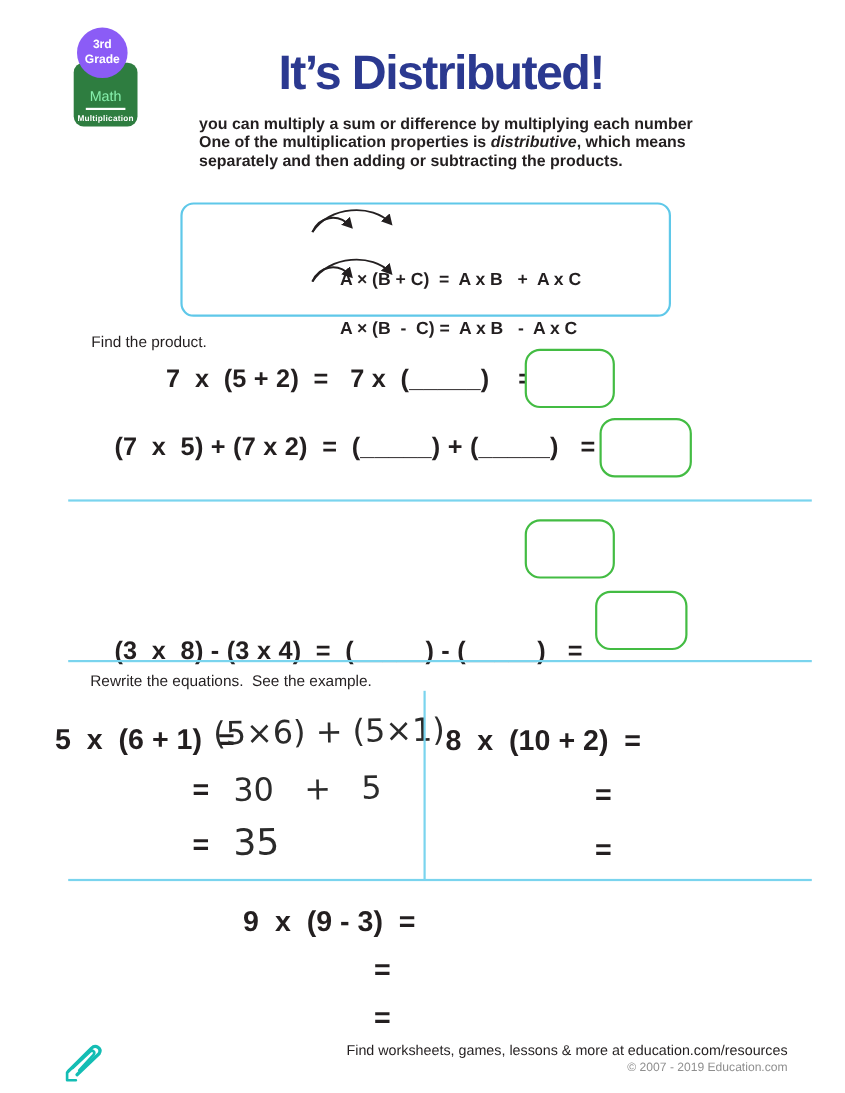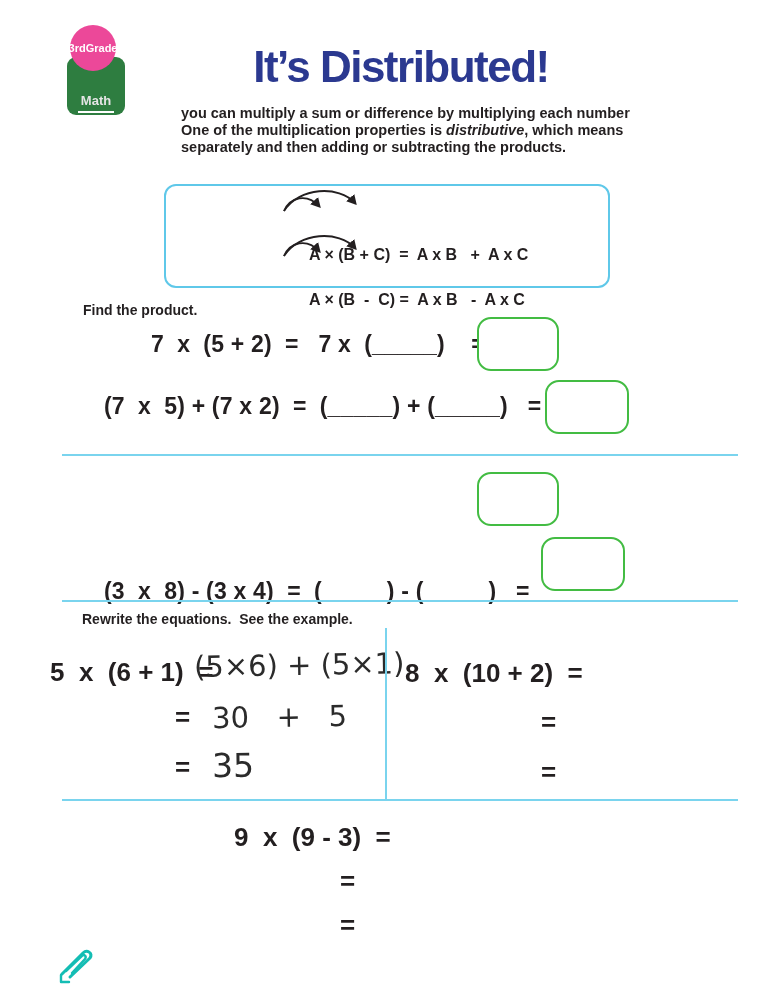--- a/index.html
+++ b/index.html
@@ -4,45 +4,45 @@
 <style>
   * { margin:0; padding:0; box-sizing:border-box; }
   html,body { background:#ffffff; }
   body { font-family:"Liberation Sans", sans-serif; color:#231F20; }
   .page { position:relative; width:768px; height:994px; margin:0 auto; background:#fff; overflow:hidden; }
 
   
   .badge-rect { position:absolute; left:67px; top:57px; width:58px; height:58px;
                 background:#2E7D40; border-radius:9px; text-align:center; z-index:1; }
   .badge-circle { position:absolute; left:70px; top:25px; width:46px; height:46px;
-                  background:#ec4899; border-radius:50%; color:#fff; font-weight:bold;
-                  font-size:11px; line-height:1.15; display:flex; flex-direction:row;
+                  background:#8b5cf6; border-radius:50%; color:#fff; font-weight:bold;
+                  font-size:11px; line-height:1.15; display:flex; flex-direction:column;
                   align-items:center; justify-content:center; z-index:2; }
-  .badge-subject { margin-top:36px; font-size:13px; font-weight:bold; color:#e5e5e5; }
+  .badge-subject { margin-top:23px; font-size:13px; font-weight:normal; color:#86efac; }
   .badge-div { width:36px; height:2px; background:#fff; margin:3px auto 3px auto; }
   .badge-topic { color:#fff; font-size:7.5px; font-weight:bold; letter-spacing:0.2px; }
 
   
   .title { position:absolute; left:34px; right:0; top:42px; text-align:center;
            font-size:44px; font-weight:bold; color:#2B3990; letter-spacing:-1.5px; }
   .intro { position:absolute; left:181px; top:105px; font-size:14.5px; font-weight:bold;
            line-height:17px; color:#231F20; }
   .intro .it { font-style:italic; }
 
   
   .formula-box { position:absolute; left:164px; top:184px; width:446px; height:104px;
                  border:2px solid #5FC8E9; border-radius:12px; background:#fff; }
   .f-row { position:absolute; font-weight:bold; font-size:16px; white-space:pre; color:#231F20; }
   .f-row1 { left:117px; top:24px; }
   .f-row2 { left:117px; top:69px; }
   .f-lhs, .f-rhs { white-space:pre;text-align:center; }
   .arrows { position:absolute; left:-6px; top:-23px; }
 
   
-  .section-label { position:absolute; font-size:14px; font-weight:bold; white-space:pre; }
+  .section-label { position:absolute; font-size:14px; font-weight:normal; white-space:pre; }
 
   
   .eq { position:absolute; font-weight:bold; font-size:23px; white-space:pre;
         color:#231F20; letter-spacing:0.2px; }
   .answer-box { position:absolute; width:82px; height:54px; border:2.5px solid #43BC43;
                 border-radius:14px; background:#fff; }
 
   .hr-blue { position:absolute; left:62px; width:676px; height:2px; background:#7AD4EE; }
   .v-blue  { position:absolute; left:385px; top:628px; width:2px; height:172px; background:#7AD4EE; }
 
@@ -139,25 +139,29 @@
   <div class="hand hand-3">35</div>
 
   <div class="v-blue"></div>
 
   <div class="printed-lg" style="left:405px; top:658px;">8  x  (10 + 2)  =</div>
   <div class="printed-lg" style="left:541px; top:707px;">=</div>
   <div class="printed-lg" style="left:541px; top:757px;">=</div>
 
   <div class="hr-blue" style="top:799px;"></div>
 
-  <div class="printed-lg" style="left:221px; top:822px;margin-left:13px;">9  x  (9 - 3)  =</div>
+  <div class="printed-lg" style="left:221px; top:822px;">9  x  (9 - 3)  =</div>
   <div class="printed-lg" style="left:340px; top:866px;">=</div>
   <div class="printed-lg" style="left:340px; top:910px;">=</div>
 
   <div class="logo-wrap">
     <svg width="44" height="42" viewBox="0 0 44 42">
       <path d="M7 30 L28 9 C32 5 38 9 35 14 L15 33" fill="none" stroke="#14BDB4" stroke-width="3" stroke-linecap="round" stroke-linejoin="round"></path>
       <path d="M11 27 L27 12 C29 10 32 12 30 15 L17 29" fill="none" stroke="#14BDB4" stroke-width="2.4" stroke-linecap="round"></path>
       <path d="M6 31 L6 38 L14 38" fill="none" stroke="#14BDB4" stroke-width="2.4" stroke-linecap="round" stroke-linejoin="round"></path>
     </svg>
   </div>
+  <div class="footer-right">
+    <div class="footer-line1">Find worksheets, games, lessons &amp; more at education.com/resources</div>
+    <div class="footer-line2">© 2007 - 2019 Education.com</div>
+  </div>
 
 </div>
 
 </body></html>

